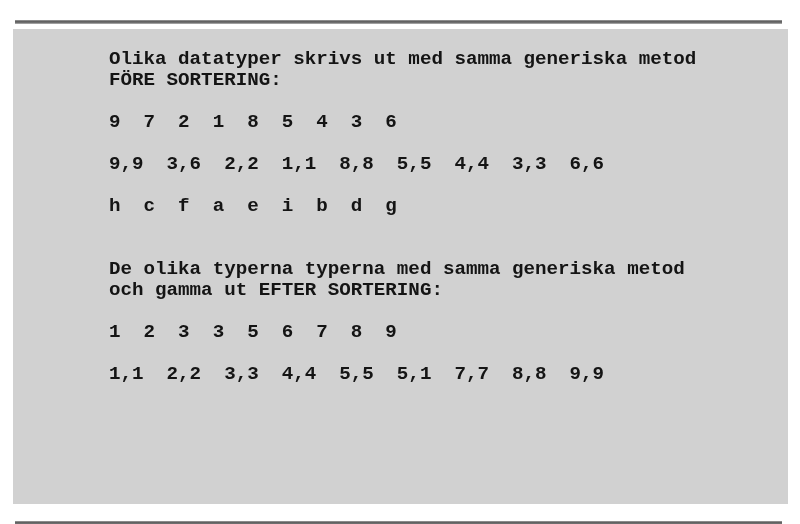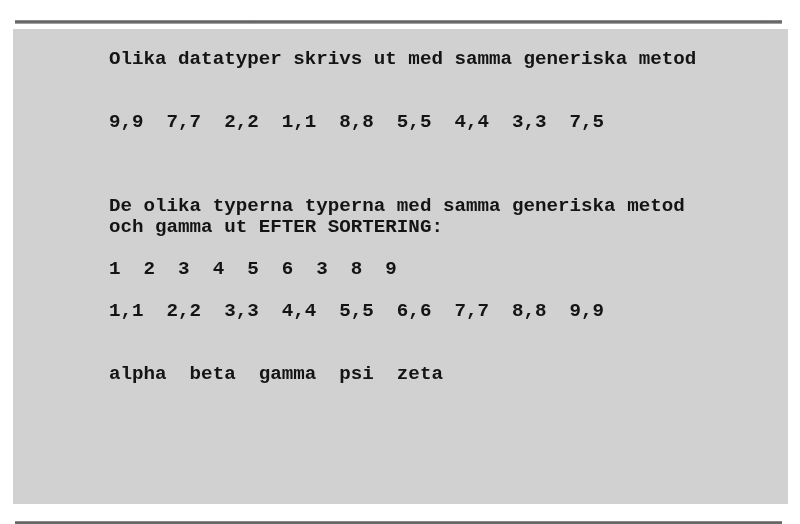--- a/index.html
+++ b/index.html
@@ -50,32 +50,34 @@
 </style>
 </head>
 <body>
 
 <div class="page">
   <div class="rule top"></div>
 
   <div class="panel">
     <div class="console">
       <div class="line">Olika datatyper skrivs ut med samma generiska metod</div>
+      <div class="line">FÖRE SORTERING:</div>
       <div class="line"></div>
+      <div class="line">9  7  2  1  8  5  4  3  6</div>
       <div class="line"></div>
-      <div class="line">9,9  7,7  2,2  1,1  8,8  5,5  4,4  3,3  7,5</div>
+      <div class="line">9,9  3,6  2,2  1,1  8,8  5,5  4,4  3,3  6,6</div>
       <div class="line"></div>
+      <div class="line">h  c  f  a  e  i  b  d  g</div>
       <div class="line"></div>
       <div class="line"></div>
       <div class="line">De olika typerna typerna med samma generiska metod</div>
       <div class="line">och gamma ut EFTER SORTERING:</div>
       <div class="line"></div>
-      <div class="line">1  2  3  4  5  6  3  8  9</div>
+      <div class="line">1  2  3  3  5  6  7  8  9</div>
       <div class="line"></div>
-      <div class="line">1,1  2,2  3,3  4,4  5,5  6,6  7,7  8,8  9,9</div>
+      <div class="line">1,1  2,2  3,3  4,4  5,5  5,1  7,7  8,8  9,9</div>
       <div class="line"></div>
       <div class="line"></div>
-      <div class="line">alpha  beta  gamma  psi  zeta</div>
     </div>
   </div>
 
   <div class="rule bottom"></div>
 </div>
 
 </body></html>

